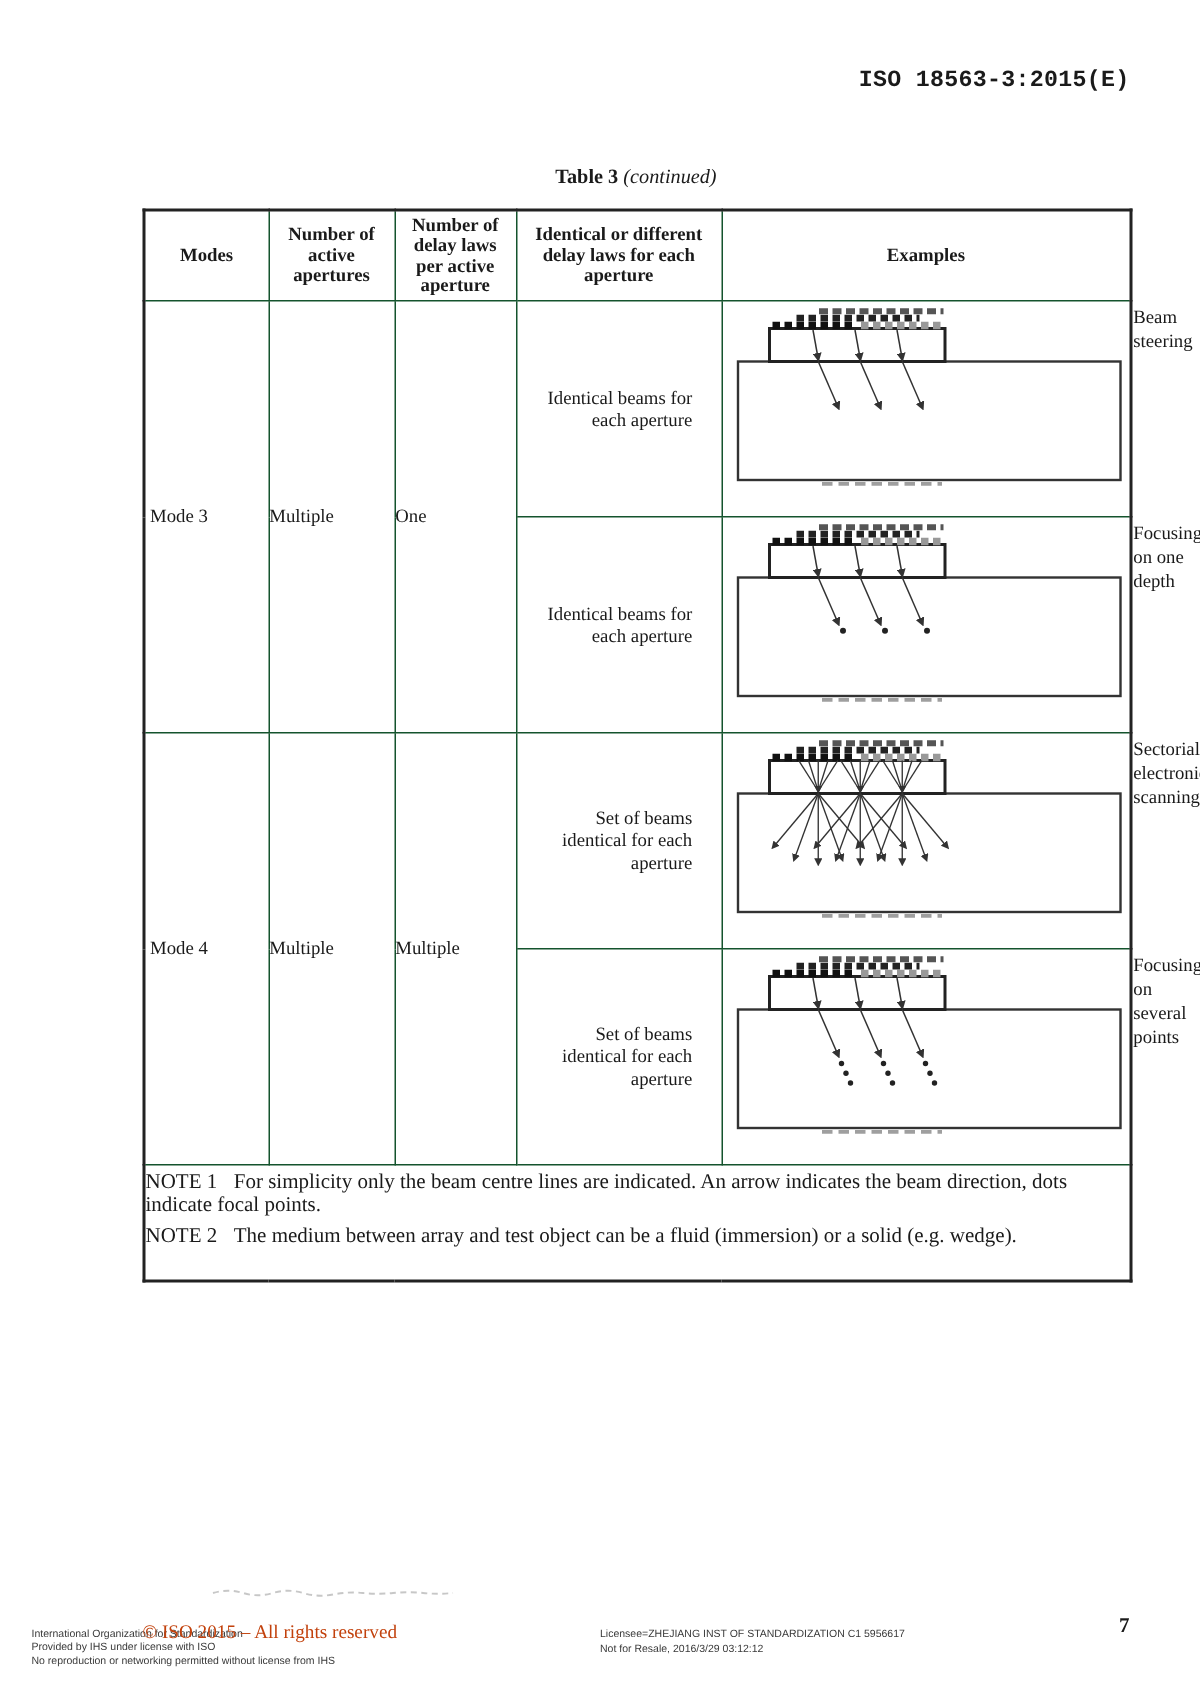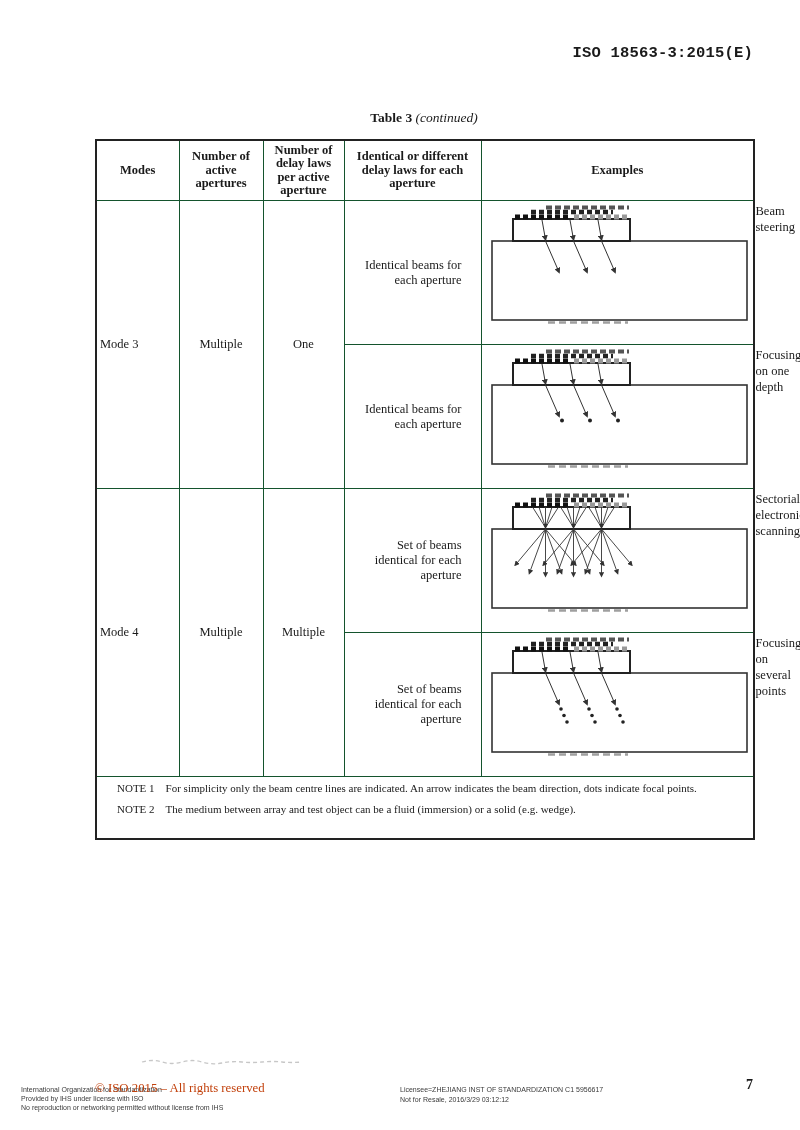--- a/index.html
+++ b/index.html
@@ -24,31 +24,31 @@
     border-collapse:collapse;table-layout:fixed;
     font-size:12.5px;color:#1a1a1a;
   }
   table.modes{border:2px solid #222;}
   .modes th,.modes td{border:1px solid #14532d;padding:0;vertical-align:middle;}
   .modes th{
     height:57px;font-weight:bold;font-size:12.5px;line-height:13.5px;
     text-align:center;padding:1px 2px;
   }
   td.cell-mode{font-weight:normal;text-align:left;padding-left:3px;}
-  td.cell-center{text-align:center;}
+  td.cell-center{text-align:left;}
   td.cell-desc{text-align:right;padding:2px 19px;line-height:15px;margin-left:13px;}
   td.cell-example{padding:0;}
   tr.subrow td{height:139px;}
   .example-wrap{display:flex;flex-direction:row;height:139px;}
   .example-wrap svg{display:block;flex:0 0 auto;}
   .example-caption{
     flex:0 0 18px;line-height:16px;font-size:12.5px;
     padding-left:3px;text-align:left;
   }
-  td.cell-notes{padding:4px 5px 5px 20px;font-size:11px;line-height:15px;vertical-align:top;}
+  td.cell-notes{padding:4px 5px 5px 0;font-size:14px;line-height:15px;vertical-align:top;}
   .note-p{margin:0 0 6px 0;}
   .note-p:last-child{margin-bottom:16px;}
   .note-label{margin-right:11px;}
   
   .squiggle{position:absolute;left:140px;top:1057px;opacity:.55;}
   .copyright{
     position:absolute;left:95px;top:1081px;font-size:12.8px;color:#c2410c;z-index:2;
   }
   .tiny-left{
     position:absolute;left:21px;top:1085px;z-index:1;

